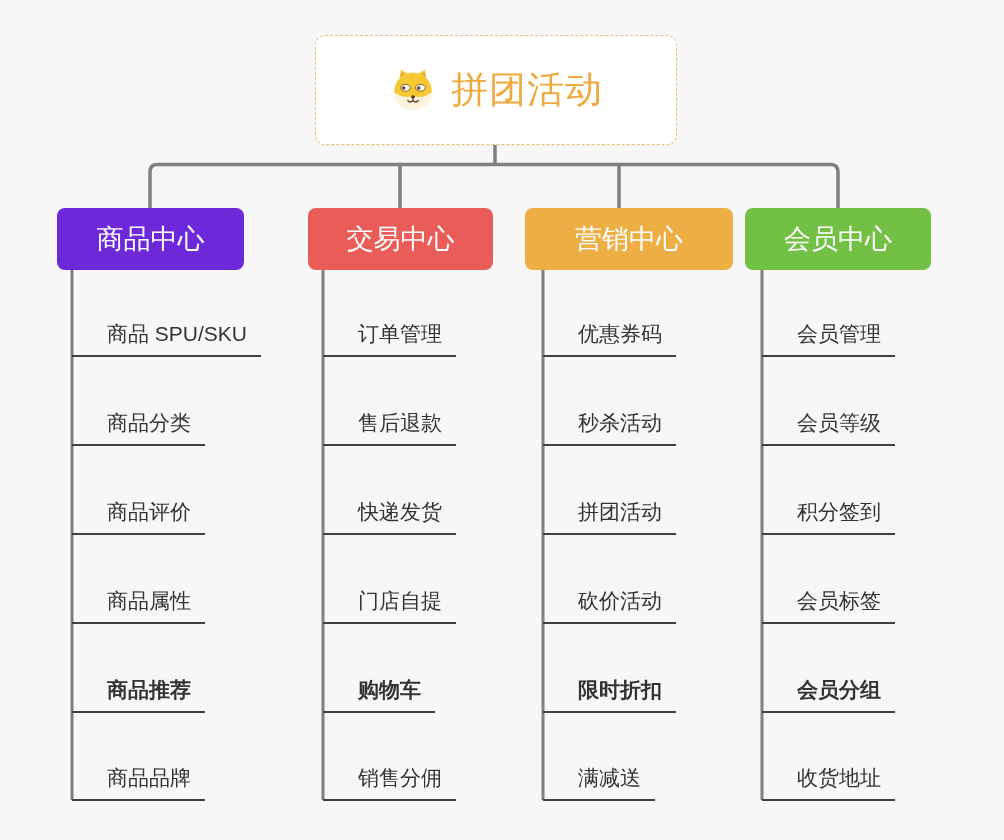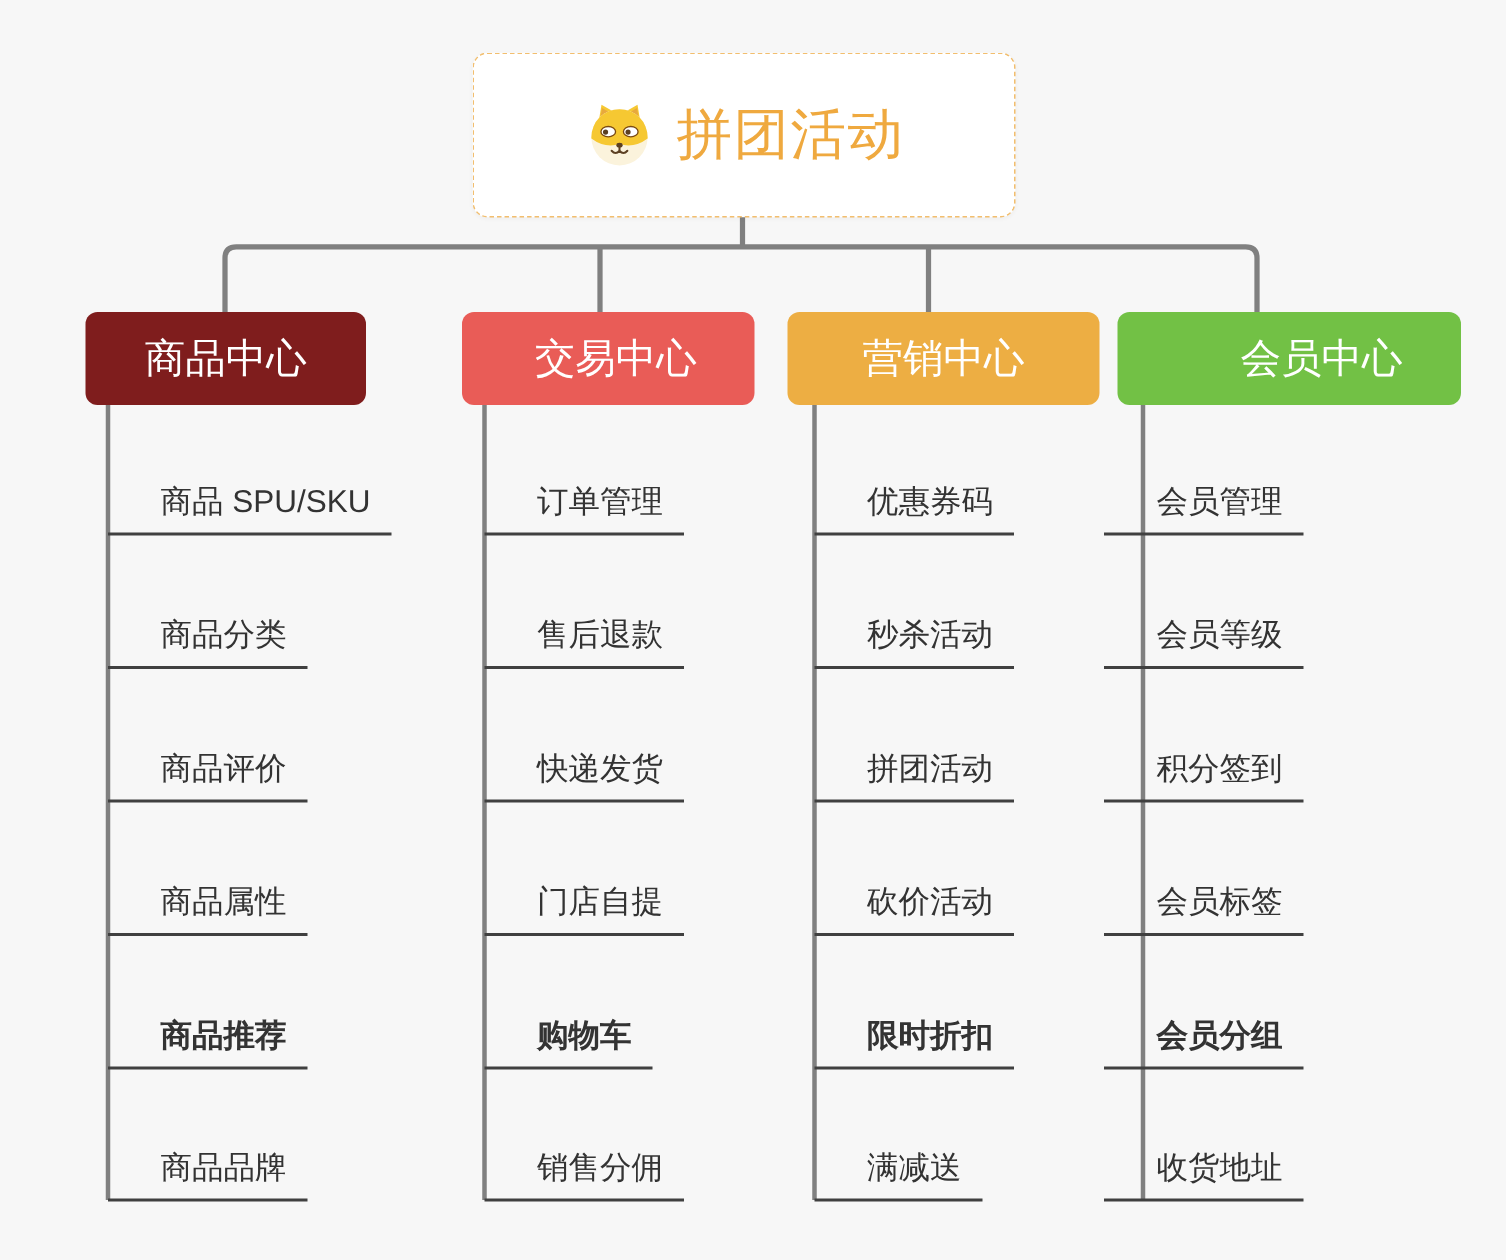--- a/index.html
+++ b/index.html
@@ -13,32 +13,32 @@
   .root{position:absolute;left:315px;top:35px;width:360px;height:108px;background:#FFFFFF;
         border:1px dashed #F2BE6E;border-radius:10px;display:flex;align-items:center;
         justify-content:center;gap:14px;z-index:2;box-shadow:0 1px 3px rgba(0,0,0,0.04);}
   .root-title{font-size:37px;font-weight:500;letter-spacing:1px;}
 
   
   .node{position:absolute;top:208px;height:62px;border-radius:8px;color:#FFFFFF;
         font-size:27px;display:flex;align-items:center;justify-content:center;
         z-index:2;cursor:default;}
   .n0{left:57px;width:187px;}
-  .n1{left:308px;width:185px;padding-left:10px;}
+  .n1{left:308px;width:185px;}
   .n2{left:525px;width:208px;}
   .n3{left:745px;width:186px;}
 
   
   .item{position:absolute;display:flex;align-items:flex-end;height:46px;box-sizing:border-box;
         border-bottom:2px solid #404040;padding:0 14px 7px 35px;font-size:21px;
         color:#333333;white-space:nowrap;z-index:2;}
   .c0{left:72px;}
   .c1{left:323px;}
   .c2{left:543px;}
-  .c3{left:736px;}
+  .c3{left:762px;}
   .r0{top:311px;}
   .r1{top:400px;}
   .r2{top:489px;}
   .r3{top:578px;}
   .r4{top:667px;font-weight:bold;}
   .r5{top:755px;}
 </style>
 </head>
 <body>
 
@@ -70,24 +70,24 @@
       <ellipse cx="22" cy="29" rx="6.5" ry="4.6" fill="#FFFFFF" stroke="#7A4A12" stroke-width="1.2"></ellipse>
       <ellipse cx="42" cy="29" rx="6.5" ry="4.6" fill="#FFFFFF" stroke="#7A4A12" stroke-width="1.2"></ellipse>
       <circle cx="19.6" cy="29.4" r="2.3" fill="#5C4022"></circle>
       <circle cx="39.6" cy="29.4" r="2.3" fill="#5C4022"></circle>
       <ellipse cx="32" cy="41" rx="2.8" ry="2.1" fill="#5C4022"></ellipse>
       <path d="M32 41 L32 46 M25 46 Q28.5 50 32 46 Q35.5 50 39 46" stroke="#5C4022" stroke-width="1.8" fill="none" stroke-linecap="round"></path>
     </svg>
     <span class="root-title" style="color: rgb(239, 169, 63);">拼团活动</span>
   </div>
 
-  <div class="node n0" style="background: #7f1d1d;">商品中心</div>
+  <div class="node n0" style="background: #6d28d9;">商品中心</div>
   <div class="node n1" style="background: rgb(233, 92, 87);">交易中心</div>
   <div class="node n2" style="background: rgb(237, 174, 67);">营销中心</div>
-  <div class="node n3" style="background: rgb(114, 193, 69); padding-left: 43px;">会员中心</div>
+  <div class="node n3" style="background: rgb(114, 193, 69);">会员中心</div>
 
   <div class="item c0 r0">商品 SPU/SKU</div>
   <div class="item c0 r1">商品分类</div>
   <div class="item c0 r2">商品评价</div>
   <div class="item c0 r3">商品属性</div>
   <div class="item c0 r4">商品推荐</div>
   <div class="item c0 r5">商品品牌</div>
 
   <div class="item c1 r0">订单管理</div>
   <div class="item c1 r1">售后退款</div>

